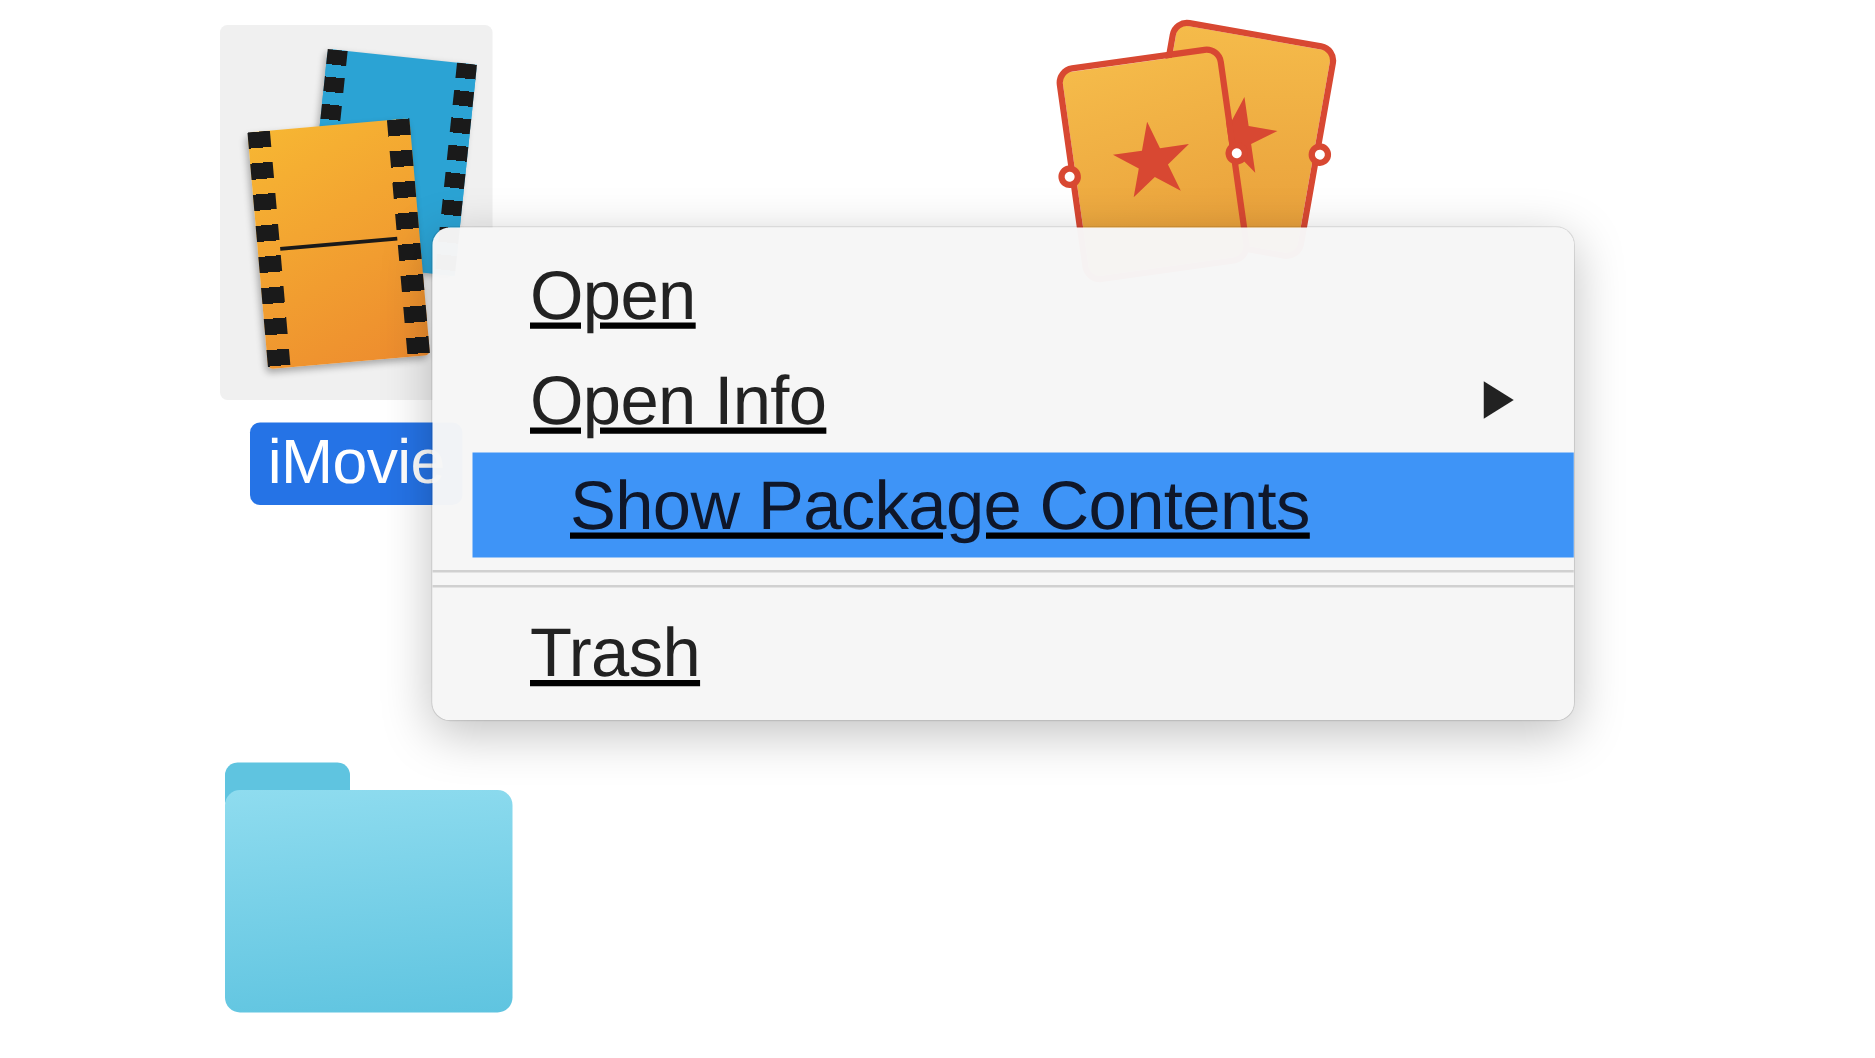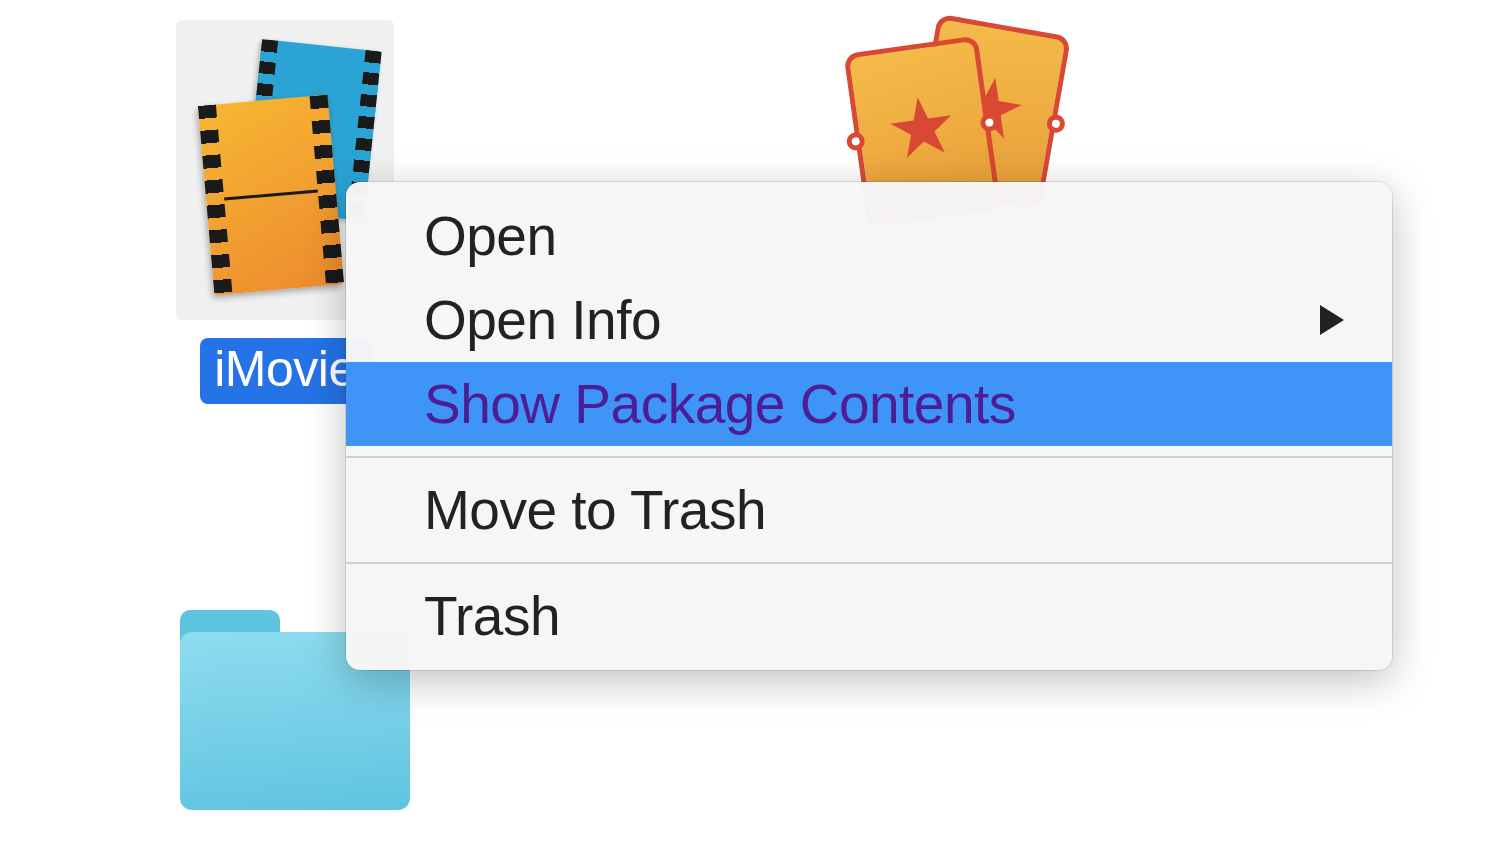--- a/index.html
+++ b/index.html
@@ -179,39 +179,41 @@
       width: 230px;
       height: 178px;
       background: linear-gradient(175deg, #8fdcef 0%, #5fc4e0 100%);
       border-radius: 12px;
     }
     
     .context-menu {
       position: absolute;
       left: 346px;
       top: 182px;
-      width: 1046px;
+      width: 913px;
       background: rgba(246, 246, 246, 0.98);
       border-radius: 14px;
       box-shadow: 0 10px 40px rgba(0,0,0,0.25), 0 0 0 1px rgba(0,0,0,0.1);
       padding: 12px 0;
+      text-decoration: underline;
     }
     .menu-item {
       display: flex;
       align-items: center;
       justify-content: space-between;
       padding: 10px 48px 10px 78px;
       font-size: 55px;
       color: #222222;
       font-weight: 400;
       letter-spacing: -0.5px;
     }
     .menu-item.highlighted {
       background: #3e94f7;
-      color: #4c1d95;
+      color: #0f172a;
+      margin-left: 32px;
     }
     .menu-separator {
       height: 2px;
       background: #d0d0d0;
       margin: 10px 0;
     }
     .submenu-arrow {
       width: 0;
       height: 0;
       border-top: 15px solid transparent;
@@ -259,22 +261,19 @@
       <span>Open</span>
     </div>
     <div class="menu-item">
       <span>Open Info</span>
       <span class="submenu-arrow"></span>
     </div>
     <div class="menu-item highlighted">
       <span>Show Package Contents</span>
     </div>
     <div class="menu-separator"></div>
-    <div class="menu-item">
-      <span>Move to Trash</span>
-    </div>
     <div class="menu-separator"></div>
     <div class="menu-item">
       <span>Trash</span>
     </div>
   </div>
 
 </div>
 
 </body></html>

